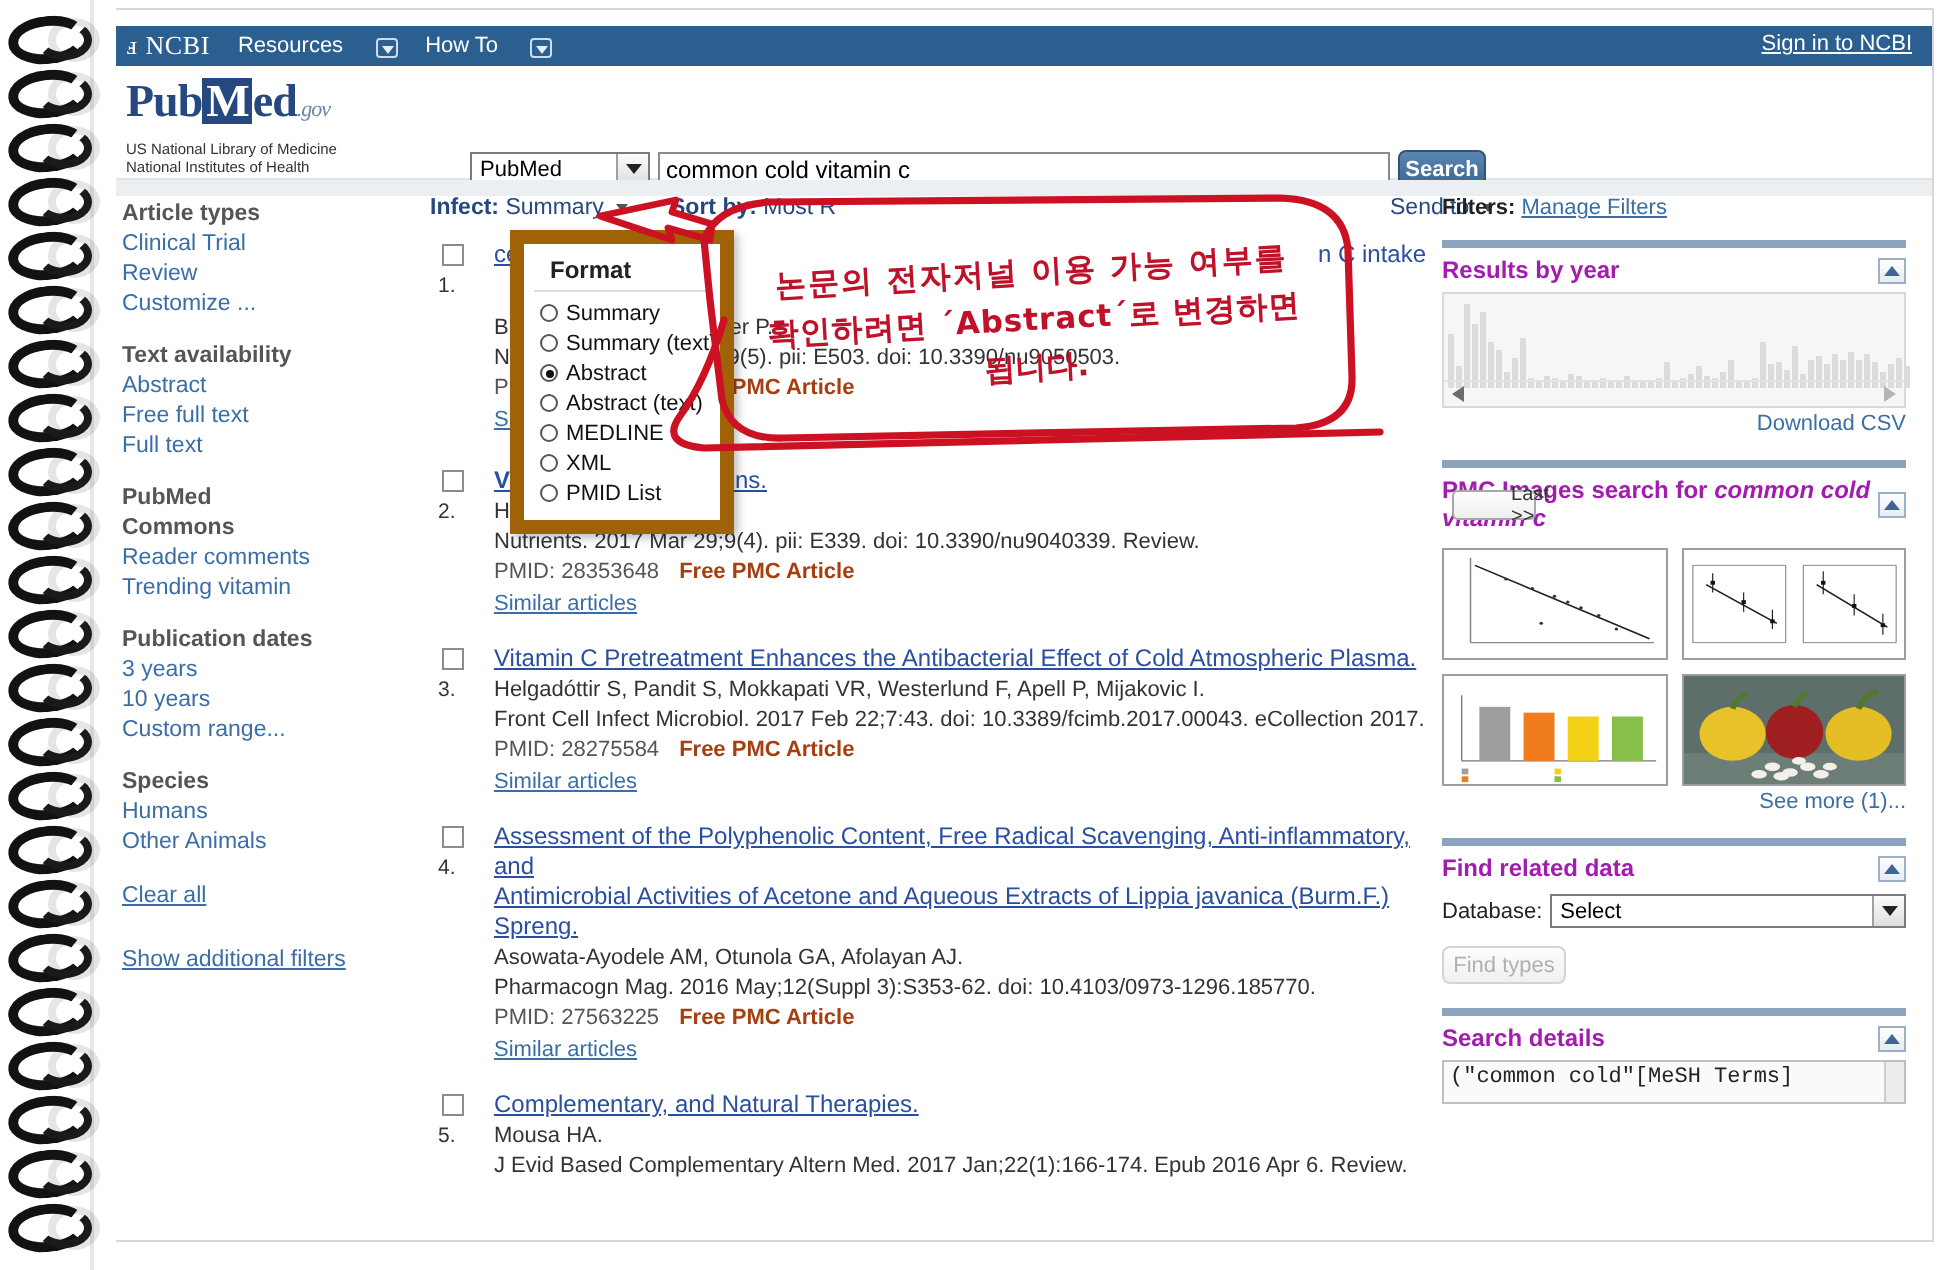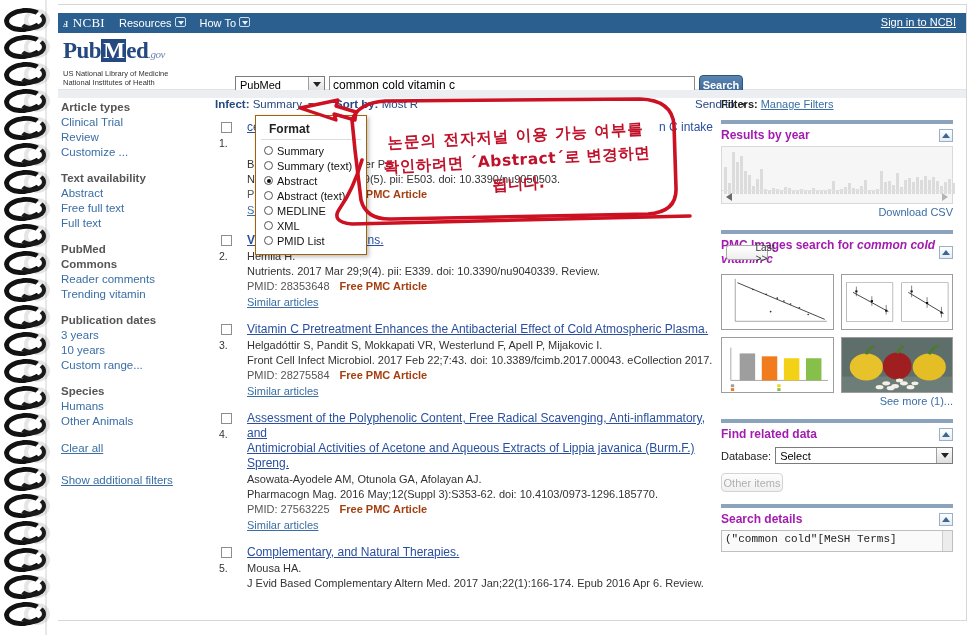--- a/index.html
+++ b/index.html
@@ -74,21 +74,21 @@
     color: #ffffff;
     font-size: 11px;
   }
   #ncbi-bar .inner {
     display: flex; align-items: center; height: 20px;
     padding-left: 16px; gap: 14px;
   }
   .ncbi-logo { display: flex; align-items: center; gap: 4px; font-size: 13px; letter-spacing: .3px;
     font-family: "Liberation Serif", serif; }
   .ncbi-mark { font-size: 13px; }
-  .topnav-item { display: flex; align-items: flex-start; gap: 3px; cursor: pointer; font-size: 11px; }
+  .topnav-item { display: flex; align-items: flex-end; gap: 16px; cursor: pointer; font-size: 11px; }
   .caret-box {
     display: inline-block; width: 11px; height: 10px;
     border: 1px solid #cddced; border-radius: 2px;
     position: relative; background: transparent;
   }
   .caret-box:after {
     content: ""; position: absolute; left: 2px; top: 3px;
     border-left: 3.5px solid transparent;
     border-right: 3.5px solid transparent;
     border-top: 4px solid #e6eef7;
@@ -208,21 +208,21 @@
     content: ""; display: inline-block;
     border-left: 3.5px solid transparent; border-right: 3.5px solid transparent;
     border-top: 4px solid #555; vertical-align: middle;
   }
 
   
   #format-menu {
     position: absolute; left: 40px; top: 17px;
     width: 112px;
     background: #ffffff;
-    border: 1px solid #a16207;
+    border: 7px solid #a16207;
     box-shadow: 2px 2px 4px rgba(0,0,0,0.25);
     z-index: 25;
     padding: 4px 0 6px 0;
   }
   #format-menu .mtitle {
     font-size: 12px; font-weight: bold; color: #222;
     padding: 2px 0 3px 8px;
     border-bottom: 1px solid #ddd;
     margin: 0 5px 3px 5px;
   }
@@ -834,21 +834,21 @@
             <span class="portlet-title">Find related data</span>
             <span class="collapse-btn"></span>
           </div>
           <div class="frd-row">
             <span class="lab">Database:</span>
             <span class="sel-box">
               <span class="lbl">Select</span>
               <span class="arrowbtn"></span>
             </span>
           </div>
-          <div id="find-items-btn">Other items</div>
+          <div id="find-items-btn">Find types</div>
         </div>
 
         <div class="portlet">
           <div class="portlet-top"></div>
           <div class="portlet-head">
             <span class="portlet-title">Search details</span>
             <span class="collapse-btn"></span>
           </div>
           <div id="search-details-box">
             <span>("common cold"[MeSH Terms]</span>

